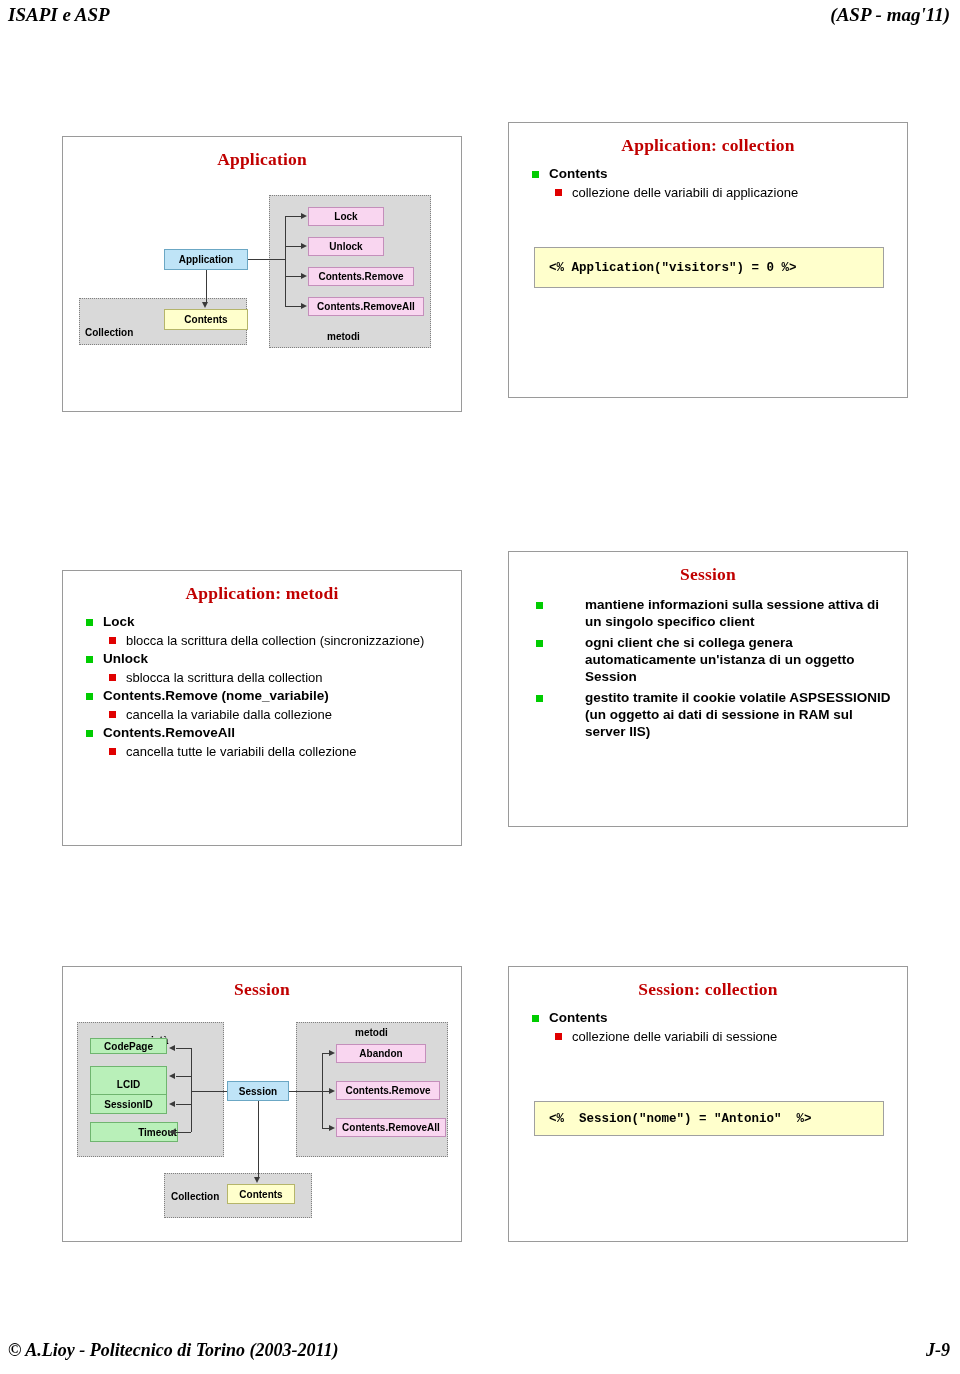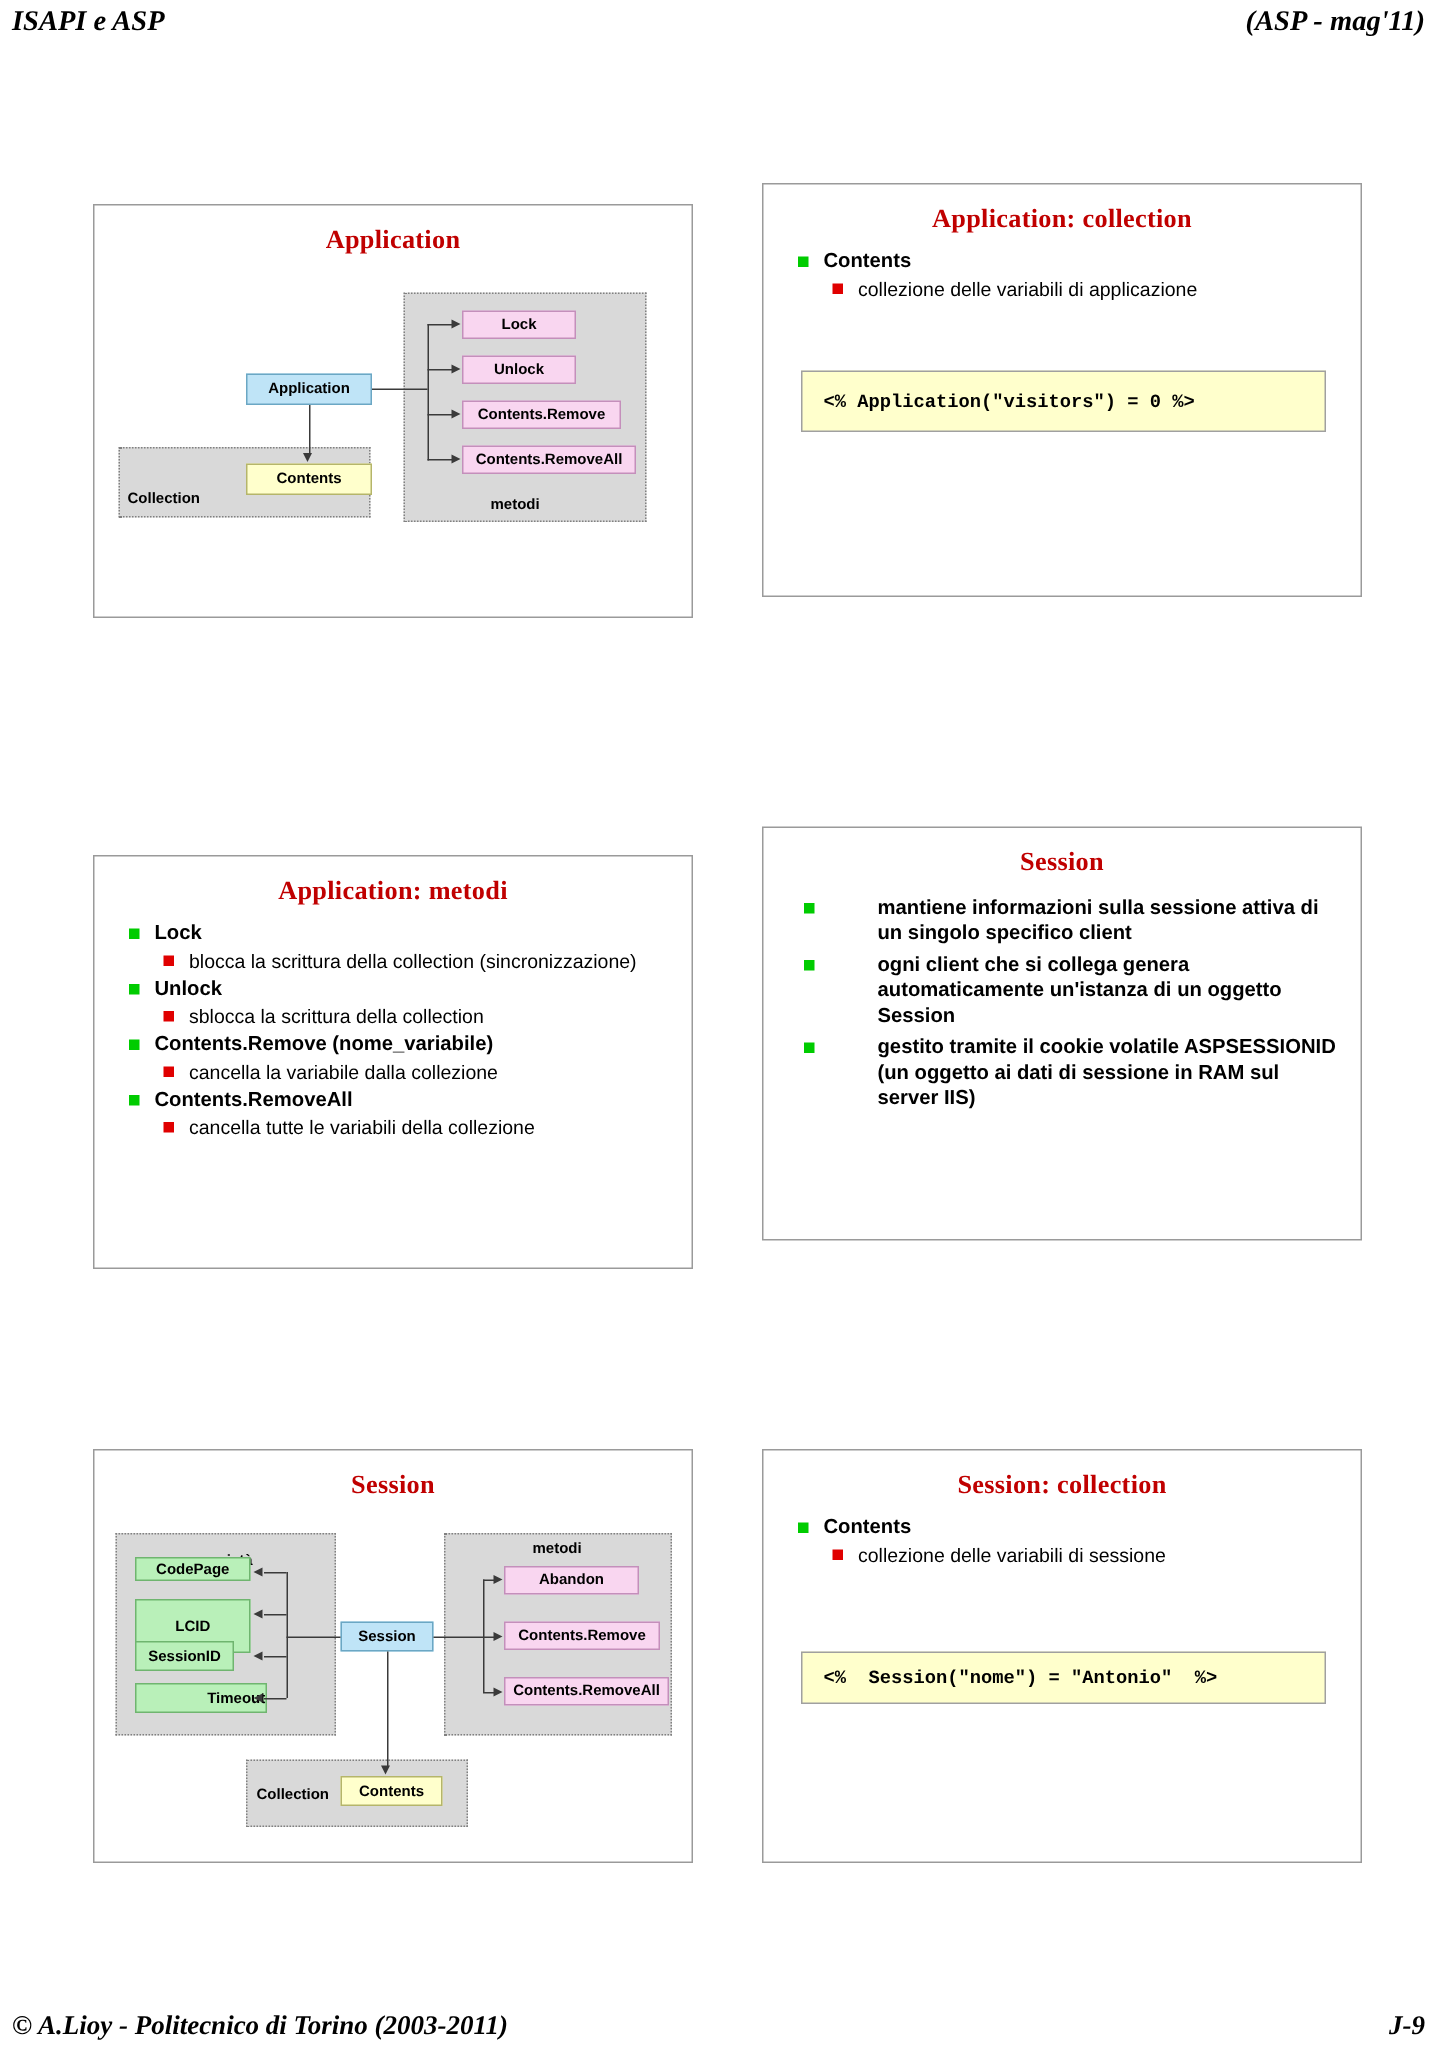--- a/index.html
+++ b/index.html
@@ -330,21 +330,21 @@
   <div class="dgrp" style="left:233px; top:55px; width:152px; height:135px;"></div>
   <div class="dgrp-label" style="left:292px; top:60px;">metodi</div>
 
   <div class="dgrp" style="left:101px; top:206px; width:148px; height:45px;"></div>
   <div class="dgrp-label" style="left:108px; top:224px;">Collection</div>
 
   <div class="dbox blue" style="left:164px; top:114px; width:62px; height:20px;">Session</div>
 
   <div class="dbox green" style="left:27px; top:71px; width:77px; height:16px;">CodePage</div>
   <div class="dbox green" style="left:27px; top:99px; width:77px; height:36px;">LCID</div>
-  <div class="dbox green" style="left:27px; top:127px; width:66px; height:20px;">SessionID</div>
+  <div class="dbox green" style="left:27px; top:127px; width:77px; height:20px;">SessionID</div>
   <div class="dbox green" style="left:27px; top:155px; width:88px; height:20px;padding-left:47px;">Timeout</div>
 
   <div class="dbox pink" style="left:273px; top:77px; width:90px; height:19px;">Abandon</div>
   <div class="dbox pink" style="left:273px; top:114px; width:104px; height:19px;">Contents.Remove</div>
   <div class="dbox pink" style="left:273px; top:151px; width:110px; height:19px;">Contents.RemoveAll</div>
 
   <div class="dbox yellow" style="left:164px; top:217px; width:68px; height:20px;">Contents</div>
 
   <div class="hline" style="left:128px; top:124px; width:36px;"></div>
   <div class="vline" style="left:128px; top:81px; height:84px;"></div>

